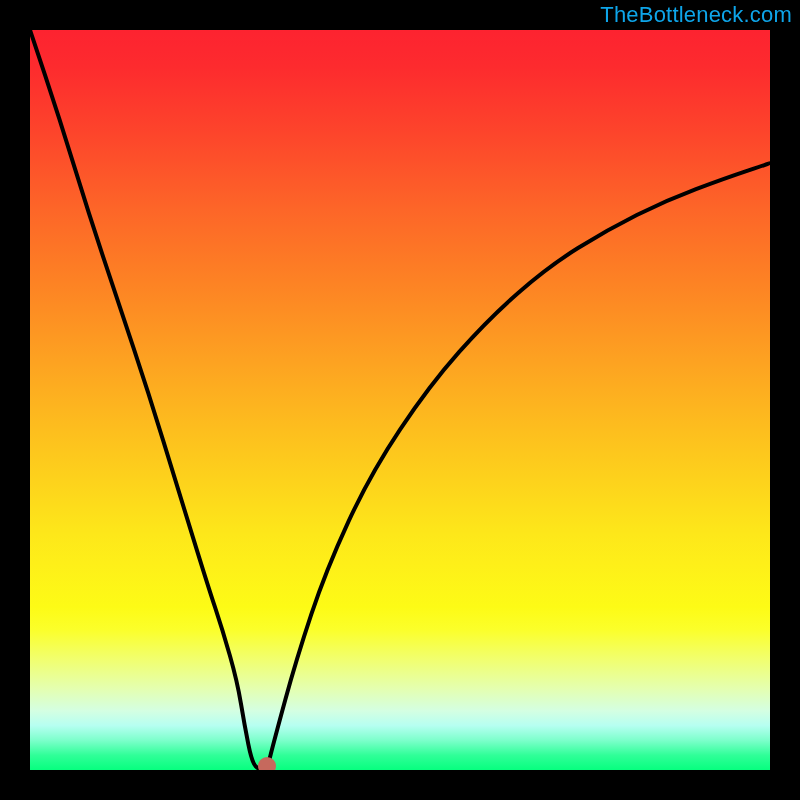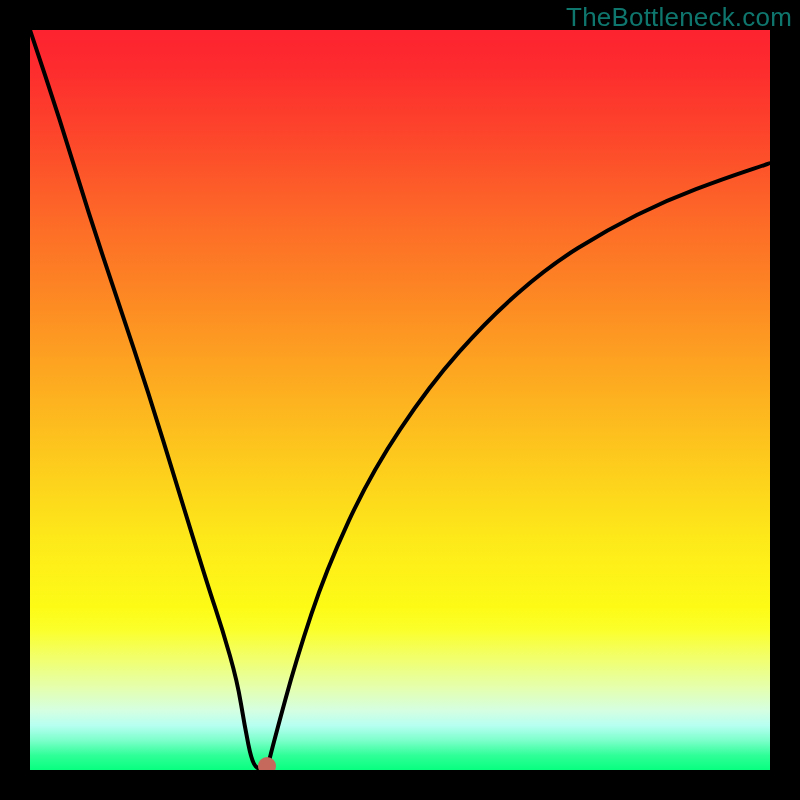--- a/index.html
+++ b/index.html
@@ -14,22 +14,22 @@
   .frame {
     position: relative;
     width: 800px;
     height: 800px;
     background: #000;
   }
   .watermark {
     position: absolute;
     top: 2px;
     right: 8px;
-    color: #0f766e;
-    font-size: 26px;
+    color: #0ea5e9;
+    font-size: 22px;
     font-weight: 500;
     letter-spacing: 0.2px;
     z-index: 5;
   }
   .plot-area {
     position: absolute;
     left: 30px;
     top: 30px;
     width: 740px;
     height: 740px;

